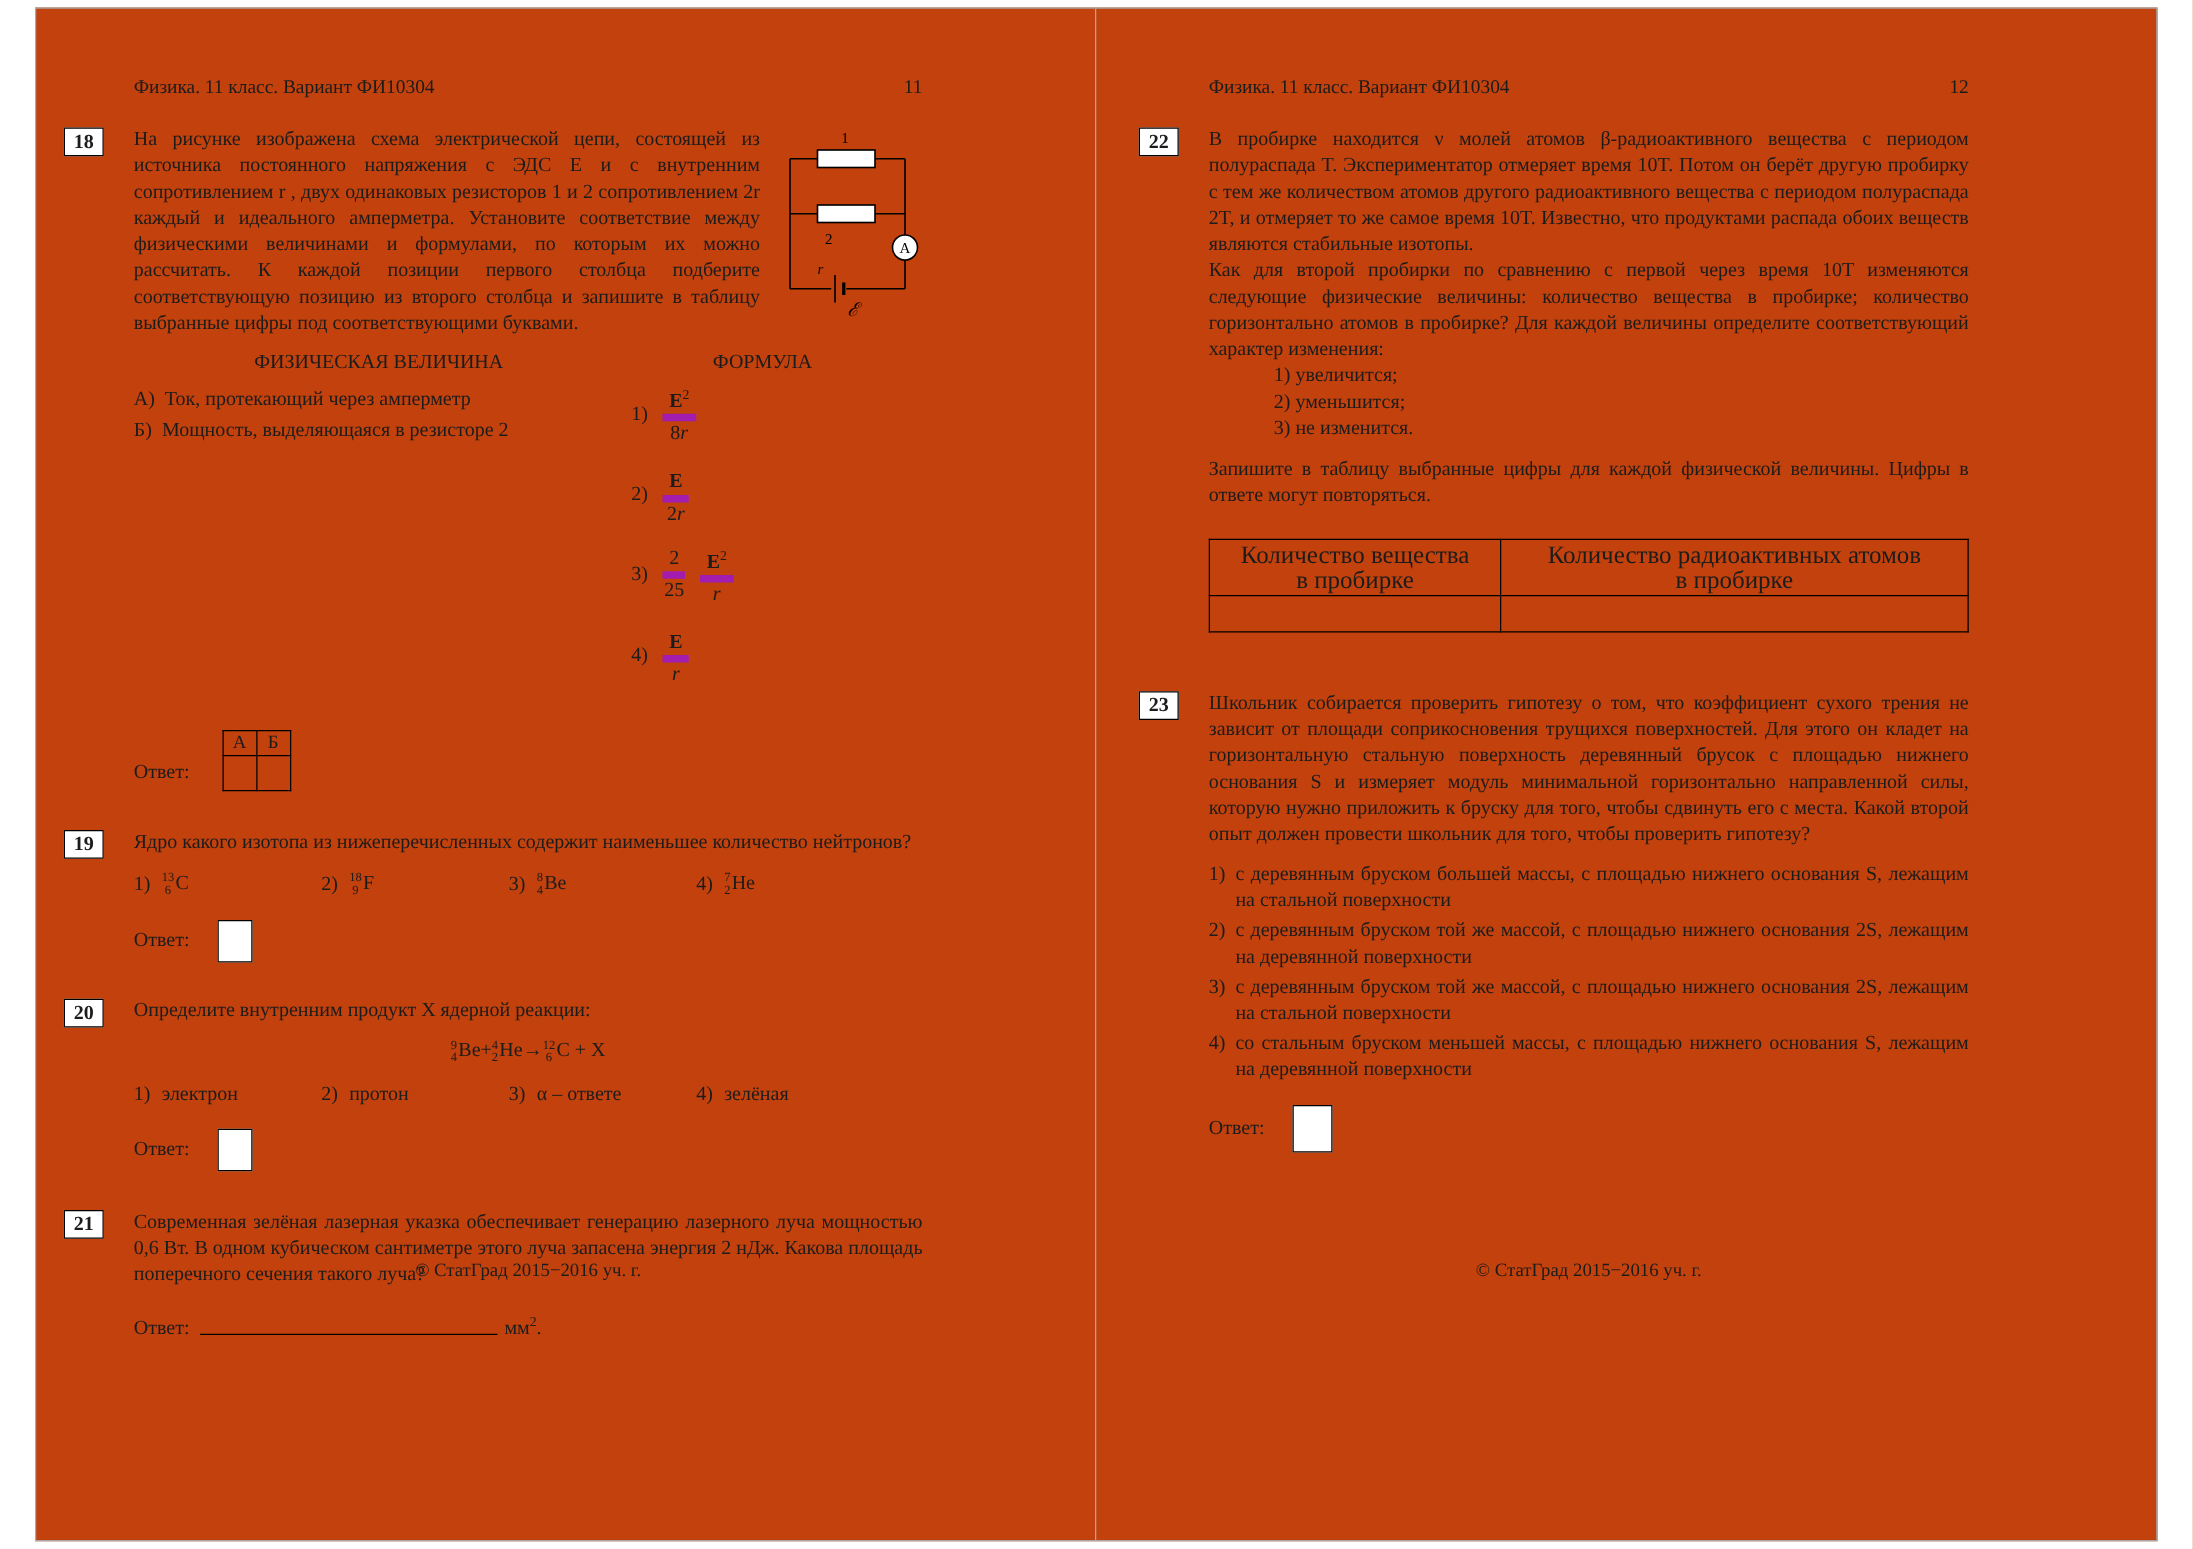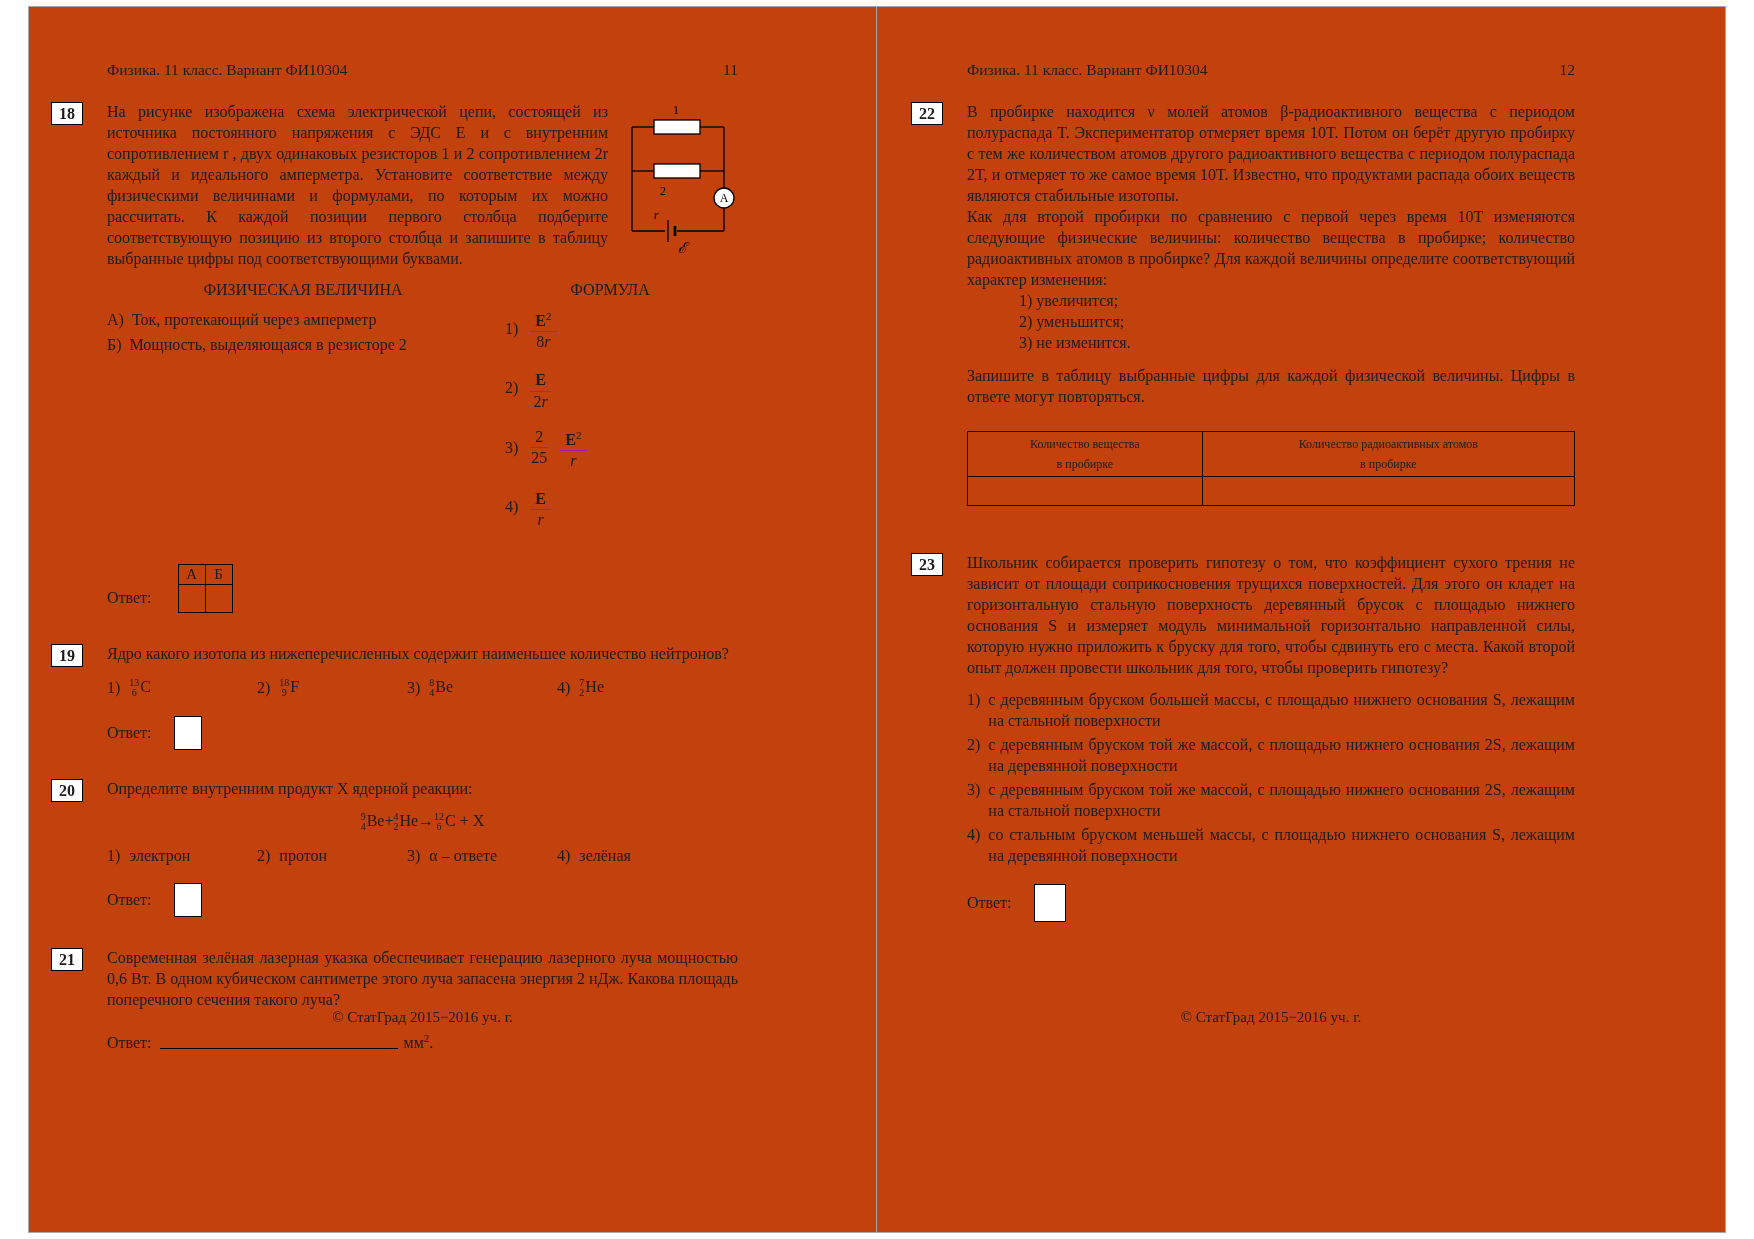--- a/index.html
+++ b/index.html
@@ -32,21 +32,21 @@
   .circuit .scr{font-size:15px;font-style:italic;}
 
   
   .match{display:flex;margin-top:6px;}
   .match-left{width:392px;}
   .match-right{width:210px;margin-left:6px;}
   .colhead{font-size:16px;text-align:center;margin:6px 0 8px;font-family:Liberation Serif, serif;}
   .mitem{display:flex;gap:8px;font-size:16px;line-height:25px;}
   .frow{display:flex;align-items:center;gap:12px;margin-bottom:15px;font-size:16px;}
   .frac{display:inline-block;text-align:center;vertical-align:middle;}
-  .frac .num{display:block;border-bottom:1px solid #a21caf;padding:0 5px 1px;line-height:18px;font-family:Liberation Serif, serif;}
+  .frac .num{display:block;border-bottom:6px solid #a21caf;padding:0 5px 1px;line-height:18px;font-family:Liberation Serif, serif;}
   .frac .den{display:block;padding-top:1px;line-height:18px;}
   .emf{font-weight:bold;font-style:normal;}
   .fsup{font-size:11px;}
   .varit{font-style:italic;}
 
   
   .answer-row{display:flex;align-items:flex-end;gap:26px;margin-top:20px;font-size:16px;}
   .answer-row .lbl{margin-bottom:6px;}
   .ab-table{border-collapse:collapse;}
   .ab-table td{border:1px solid #000;width:26px;text-align:center;font-size:15px;padding:0;}
@@ -66,21 +66,21 @@
 
   .opts-row{display:flex;margin-top:14px;font-size:16px;}
   .opts-row .opt{width:150px;display:flex;gap:9px;align-items:center;}
   .opts-row .opt:last-child{width:auto;}
   .reaction{text-align:center;margin:13px 0 15px;font-size:16px;}
   .reaction .tail{margin-left:4px;}
 
   
   .sublist{margin:0 0 12px 52px;font-size:16px;line-height:21px;}
   .q22-table{border-collapse:collapse;width:100%;margin-top:24px;}
-  .q22-table td,.q22-table th{border:1px solid #000;font-weight:normal;font-size:12px;
+  .q22-table td,.q22-table th{border:1px solid #000;font-weight:normal;font-size:20px;
        text-align:center;padding:2px 4px;line-height:20px;}
   .q22-table tr.empty td{height:24px;}
 
   .opt23{display:flex;gap:8px;font-size:16px;line-height:21px;margin:3px 0;}
   .opt23 .otext{text-align:justify;}
   .mt22{margin-top:22px;} .mt28{margin-top:28px;}
   .mt30{margin-top:30px;} .mt46{margin-top:46px;}
   .gap8{height:8px;}
 </style>
 </head>
@@ -274,21 +274,21 @@
 
       <div class="pghead">
         <span>Физика. 11 класс. Вариант ФИ10304</span>
         <span>12</span>
       </div>
 
       <div class="q mt22">
         <div class="qnum">22</div>
         <div class="qtext">
           <p>В пробирке находится ν молей атомов β-радиоактивного вещества с периодом полураспада T. Экспериментатор отмеряет время 10T. Потом он берёт другую пробирку с тем же количеством атомов другого радиоактивного вещества с периодом полураспада 2T, и отмеряет то же самое время 10T. Известно, что продуктами распада обоих веществ являются стабильные изотопы.</p>
-          <p>Как для второй пробирки по сравнению с первой через время 10T изменяются следующие физические величины: количество вещества в пробирке; количество радиоактивных атомов в пробирке? Для каждой величины определите соответствующий характер изменения:</p>
+          <p>Как для второй пробирки по сравнению с первой через время 10T изменяются следующие физические величины: количество вещества в пробирке; количество горизонтально атомов в пробирке? Для каждой величины определите соответствующий характер изменения:</p>
         </div>
         <div class="sublist">
           <div>1) увеличится;</div>
           <div>2) уменьшится;</div>
           <div>3) не изменится.</div>
         </div>
         <div class="qtext">
               <p>Запишите в таблицу выбранные цифры для каждой физической величины. Цифры в ответе могут повторяться.</p>
             </div>
 

